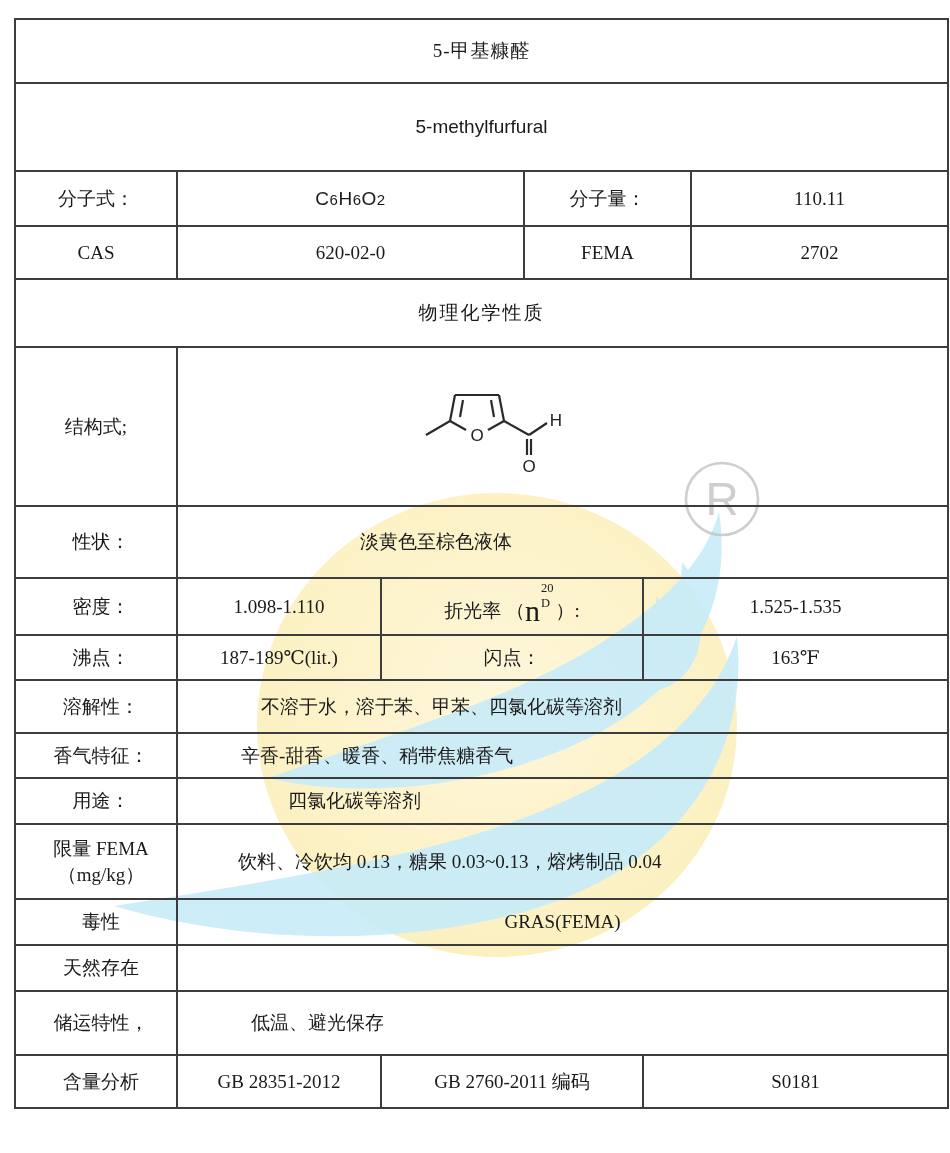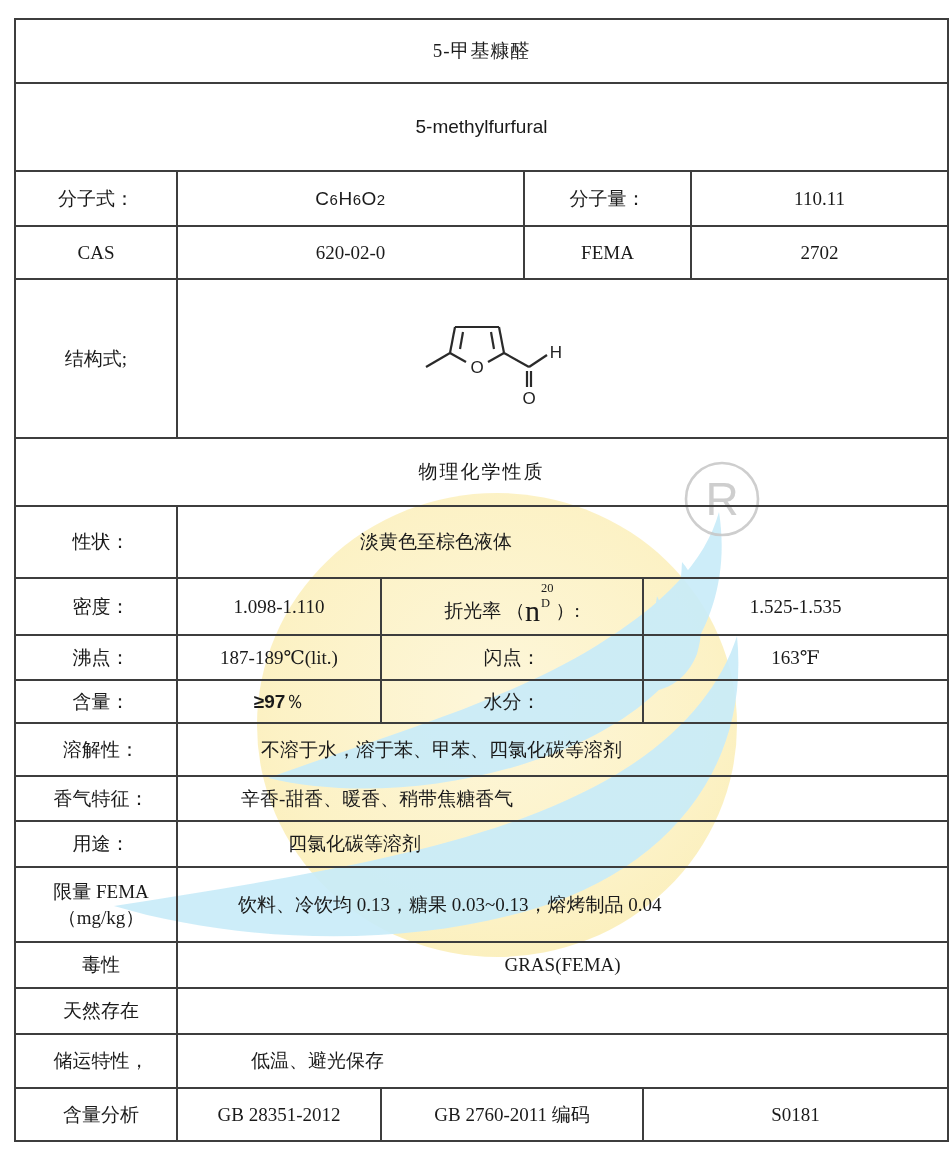--- a/index.html
+++ b/index.html
@@ -98,20 +98,24 @@
     <td>110.11</td>
   </tr>
 
   <tr style="height:53px">
     <td>CAS</td>
     <td colspan="2">620-02-0</td>
     <td colspan="2">FEMA</td>
     <td>2702</td>
   </tr>
 
+  <tr style="height:68px">
+    <td colspan="6" class="section-h">物理化学性质</td>
+  </tr>
+
   <tr style="height:159px">
     <td>结构式;</td>
     <td colspan="5" class="val-l">
       <span class="struct-wrap">
         <svg width="170" height="112" viewBox="0 0 170 112" xmlns="http://www.w3.org/2000/svg">
           <g stroke="#2a2a2a" stroke-width="2.2" fill="none">
 
             <line x1="45" y1="28" x2="89" y2="28"></line>
             <line x1="40" y1="54" x2="45" y2="28"></line>
             <line x1="50" y1="50" x2="53" y2="33"></line>
@@ -130,49 +134,39 @@
           <g font-family="Liberation Sans, DejaVu Sans, sans-serif" font-size="17" fill="#222222">
             <text x="67" y="74" text-anchor="middle">O</text>
             <text x="146" y="59" text-anchor="middle">H</text>
             <text x="119" y="105" text-anchor="middle">O</text>
           </g>
         </svg>
       </span>
     </td>
   </tr>
 
-  <tr style="height:68px">
-    <td colspan="6" class="section-h">物理化学性质</td>
-  </tr>
-
   <tr style="height:72px">
     <td class="lab-l">性状：</td>
     <td colspan="5" class="val-l pad182">淡黄色至棕色液体</td>
   </tr>
 
   <tr style="height:57px">
     <td class="lab-l">密度：</td>
     <td>1.098-1.110</td>
     <td colspan="2"><span>折光率 （</span><span class="nd-n">n</span><span class="nd-stack"><span>20</span><span>D</span></span><span>）:</span></td>
     <td colspan="2">1.525-1.535</td>
   </tr>
 
   <tr style="height:45px">
     <td class="lab-l">沸点：</td>
     <td>187-189℃(lit.)</td>
     <td colspan="2">闪点：</td>
     <td colspan="2">163℉</td>
   </tr>
 
-  <tr style="height:43px">
-    <td class="lab-l">含量：</td>
-    <td><span class="bold-sans">≥97</span><span>％</span></td>
-    <td colspan="2">水分：</td>
-    <td colspan="2"></td>
-  </tr>
 
   <tr style="height:53px">
     <td class="lab-l">溶解性：</td>
     <td colspan="5" class="val-l pad83">不溶于水，溶于苯、甲苯、四氯化碳等溶剂</td>
   </tr>
 
   <tr style="height:45px">
     <td class="lab-l">香气特征：</td>
     <td colspan="5" class="val-l pad63">辛香-甜香、暖香、稍带焦糖香气</td>
   </tr>
@@ -190,21 +184,21 @@
   <tr style="height:46px">
     <td class="lab-l">毒性</td>
     <td colspan="5">GRAS(FEMA)</td>
   </tr>
 
   <tr style="height:46px">
     <td class="lab-l">天然存在</td>
     <td colspan="5"></td>
   </tr>
 
-  <tr style="height:54px">
+  <tr style="height:64px">
     <td class="lab-l">储运特性，</td>
     <td colspan="5" class="val-l pad73">低温、避光保存</td>
   </tr>
 
   <tr style="height:53px">
     <td class="lab-l">含量分析</td>
     <td>GB 28351-2012</td>
     <td colspan="2">GB 2760-2011 编码</td>
     <td colspan="2">S0181</td>
   </tr>

